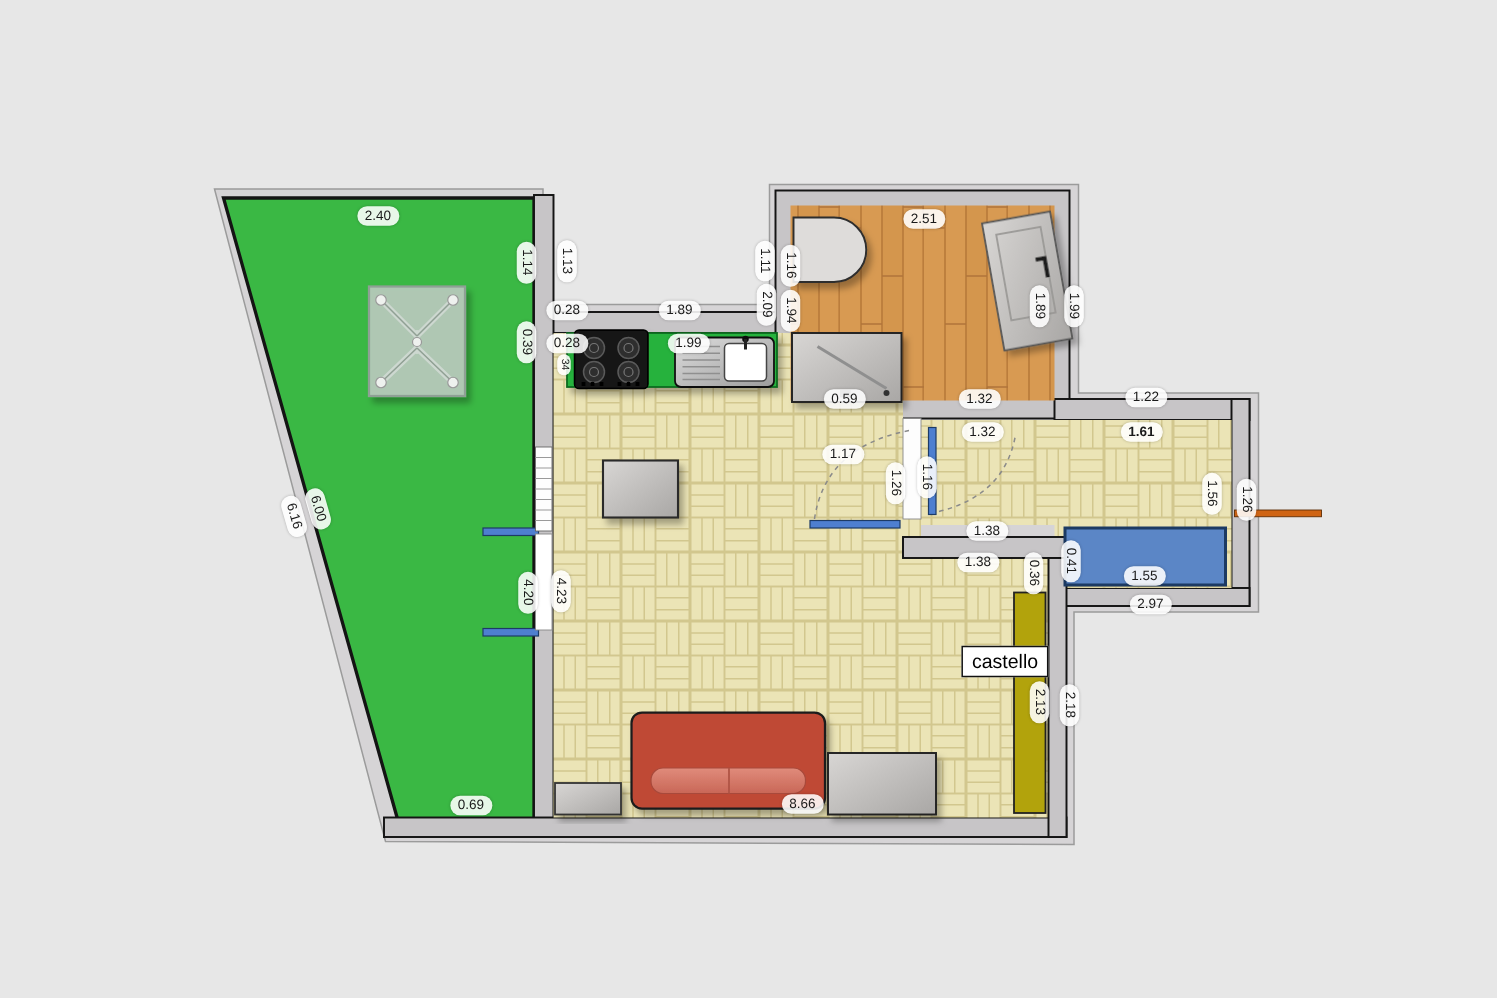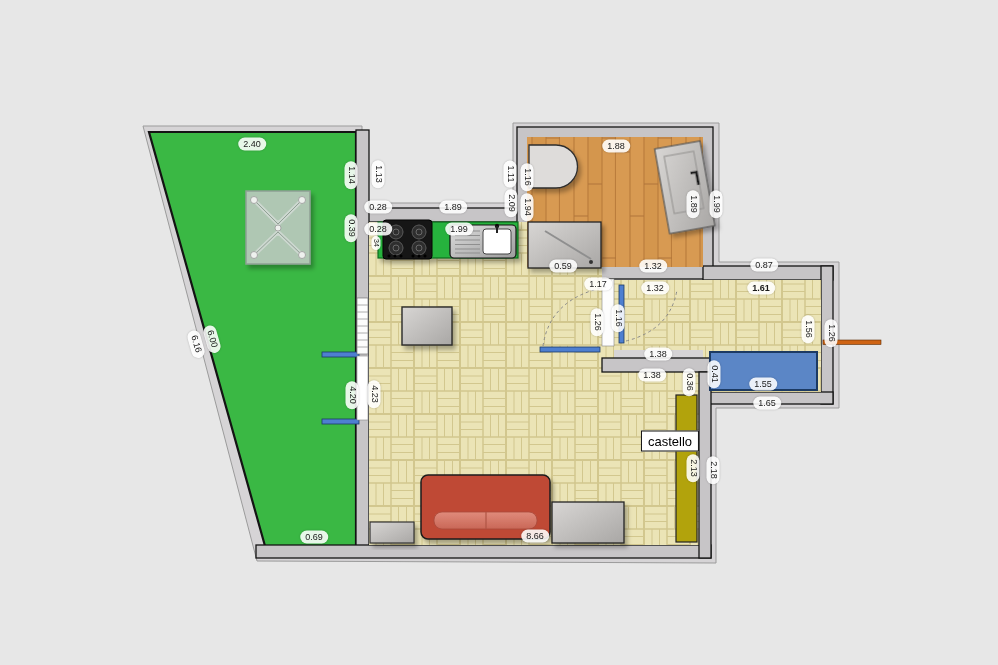--- a/index.html
+++ b/index.html
@@ -199,40 +199,40 @@
       <div class="dim" style="left: 510px; top: 174px; --r: 90deg;">1.11</div>
       <div class="dim" style="left: 511px; top: 203px; --r: 90deg;">2.09</div>
       <div class="dim" style="left: 378px; top: 229px; --r: 0deg;">0.28</div>
       <div class="dim small" style="left: 376px; top: 243px; --r: 90deg;">34</div>
       <div class="dim" style="left: 459px; top: 229px; --r: 0deg;">1.99</div>
       <div class="dim" style="left: 212px; top: 339px; --r: 74deg;">6.00</div>
       <div class="dim" style="left: 196px; top: 344px; --r: 74deg;">6.16</div>
       <div class="dim" style="left: 352px; top: 395px; --r: 90deg;">4.20</div>
       <div class="dim" style="left: 374px; top: 394px; --r: 90deg;">4.23</div>
       <div class="dim" style="left: 314px; top: 537px; --r: 0deg;">0.69</div>
-      <div class="dim" style="left: 616px; top: 146px; --r: 0deg;">1.88</div>
+      <div class="dim" style="left: 616px; top: 146px; --r: 0deg;">2.51</div>
       <div class="dim" style="left: 527px; top: 177px; --r: 90deg;">1.16</div>
       <div class="dim" style="left: 527px; top: 207px; --r: 90deg;">1.94</div>
       <div class="dim" style="left: 693px; top: 204px; --r: 90deg;">1.89</div>
       <div class="dim" style="left: 716px; top: 204px; --r: 90deg;">1.99</div>
       <div class="dim" style="left: 563px; top: 266px; --r: 0deg;">0.59</div>
       <div class="dim" style="left: 653px; top: 266px; --r: 0deg;">1.32</div>
-      <div class="dim" style="left: 562px; top: 284px; margin-left: 36px; --r: 0deg;">1.17</div>
+      <div class="dim" style="left: 562px; top: 303px; --r: 0deg;">1.17</div>
       <div class="dim" style="left: 655px; top: 288px; --r: 0deg;">1.32</div>
       <div class="dim" style="left: 597px; top: 322px; --r: 90deg;">1.26</div>
       <div class="dim" style="left: 618px; top: 318px; --r: 90deg;">1.16</div>
       <div class="dim" style="left: 658px; top: 354px; --r: 0deg;">1.38</div>
       <div class="dim" style="left: 652px; top: 375px; --r: 0deg;">1.38</div>
       <div class="dim" style="left: 689px; top: 382px; --r: 90deg;">0.36</div>
       <div class="dim" style="left: 714px; top: 374px; --r: 90deg;">0.41</div>
-      <div class="dim" style="left: 764px; top: 265px; --r: 0deg;">0.87</div>
+      <div class="dim" style="left: 764px; top: 265px; --r: 0deg;">1.22</div>
       <div class="dim" style="left: 761px; top: 288px; font-weight: bold; --r: 0deg;">1.61</div>
       <div class="dim" style="left: 808px; top: 329px; --r: 90deg;">1.56</div>
       <div class="dim" style="left: 831px; top: 333px; --r: 90deg;">1.26</div>
       <div class="dim" style="left: 763px; top: 384px; --r: 0deg;">1.55</div>
-      <div class="dim" style="left: 767px; top: 403px; --r: 0deg;">1.65</div>
+      <div class="dim" style="left: 767px; top: 403px; --r: 0deg;">2.97</div>
       <div class="dim" style="left: 693px; top: 468px; --r: 90deg;">2.13</div>
       <div class="dim" style="left: 713px; top: 470px; --r: 90deg;">2.18</div>
       <div class="dim" style="left: 535px; top: 536px; --r: 0deg;">8.66</div>
     </div>
 
 <div class="room-label" style="left:670px;top:441px;">castello</div>
 </div>
 
 </body></html>

